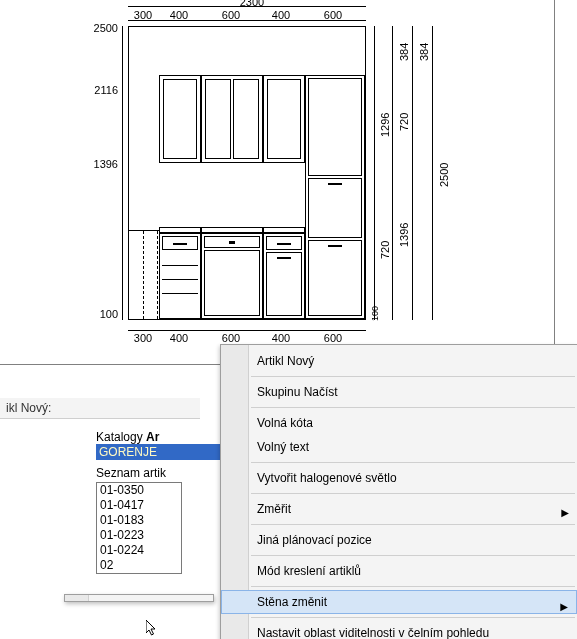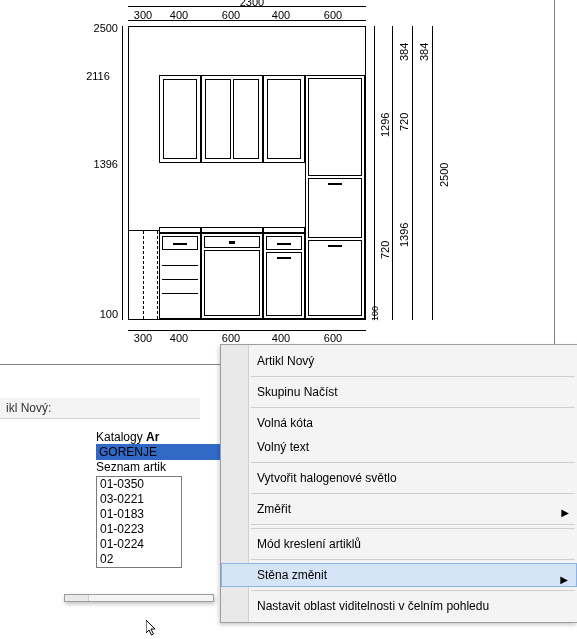--- a/index.html
+++ b/index.html
@@ -21,22 +21,22 @@
 
   
   .dim-line-h { position:absolute; height:1px; background:#000; }
   .dim-line-v { position:absolute; width:1px; background:#000; }
 
   
   .panel-title { position:absolute; left:0; top:398px; width:200px; padding:3px 6px; border-bottom:1px solid #cfcfcf; color:#333; background:#f4f4f4;}
   .katalog-wrap { position:absolute; left:96px; top:430px; width:126px; }
   .katalog-lbl { font-size:12px; }
   .katalog-lbl b { font-weight:bold; }
-  .katalog-sel { display:block; background:#3169c6; color:#000000; padding:1px 3px; width:100%; }
-  .seznam-lbl { }
+  .katalog-sel { display:block; background:#3169c6; color:#fef9c3; padding:1px 3px; width:100%; }
+  .seznam-lbl { margin-top:6px; }
   .listbox { border:1px solid #7a7a7a; background:#fff; width:86px; height:92px; overflow:hidden; margin-top:2px;}
   .listbox div { padding:0 3px; line-height:15px; font-size:12px;}
 
   
   .ctx { position:absolute; left:220px; top:344px; width:357px; background:#f4f4f4; border:1px solid #9e9e9e; border-right:none; box-shadow: -1px 2px 4px rgba(0,0,0,.2);}
   .ctx .strip { position:absolute; left:0; top:0; bottom:0; width:28px; background:#e9e9e9; border-right:1px solid #d0d0d0;}
   .ctx ul { list-style:none; margin:0; padding:4px 0;}
   .ctx li { position:relative; padding:3px 20px 3px 36px; line-height:18px; height:24px; white-space:nowrap; }
   .ctx li.sep { height:1px; padding:0; margin:3px 2px 3px 30px; background:#cfcfcf;}
   .ctx li.hl { background:#d5e5f7; border:1px solid #8ab4e8; padding:2px 19px 2px 35px;}
@@ -64,21 +64,21 @@
   <div class="dim-text" style="left:222px; top:-4px; width:60px;">2300</div>
 
   <div class="dim-line-h" style="left:128px; top:20px; width:238px;"></div>
   <div class="dim-text" style="left:126px; top:9px; width:34px;">300</div>
   <div class="dim-text" style="left:158px; top:9px; width:42px;">400</div>
   <div class="dim-text" style="left:200px; top:9px; width:62px;">600</div>
   <div class="dim-text" style="left:260px; top:9px; width:42px;">400</div>
   <div class="dim-text" style="left:302px; top:9px; width:62px;">600</div>
 
   <div class="dim-text" style="left:78px; top:22px; width:40px; text-align:right;">2500</div>
-  <div class="dim-text" style="left:78px; top:70px; width:40px; text-align:center;">2116</div>
+  <div class="dim-text" style="left:78px; top:84px; width:40px; text-align:right;">2116</div>
   <div class="dim-text" style="left:78px; top:158px; width:40px; text-align:right;">1396</div>
   <div class="dim-text" style="left:84px; top:308px; width:34px; text-align:right;">100</div>
 
   <div class="dim-line-v" style="left:122px; top:26px; height:294px;"></div>
 
   <div class="schematic">
 
     <div class="cab" style="left:30px; top:48px; width:42px; height:88px;">
       <div class="door" style="left:3px; top:3px; right:3px; bottom:3px;"></div>
     </div>
@@ -162,21 +162,21 @@
 <div class="panel-title">ikl Nový:</div>
 
 <div class="katalog-wrap">
   <div class="katalog-lbl">
     <span>Katalogy</span> <b>Ar</b>
   </div>
   <span class="katalog-sel">GORENJE</span>
   <div class="seznam-lbl">Seznam artik</div>
   <div class="listbox">
     <div>01-0350</div>
-    <div>03-0221</div>
+    <div>01-0417</div>
     <div>01-0183</div>
     <div>01-0223</div>
     <div>01-0224</div>
     <div>02</div>
   </div>
 </div>
 
 <div class="ctx">
   <div class="strip"></div>
   <ul>
@@ -184,20 +184,21 @@
     <li class="sep"></li>
     <li><span>Skupinu Načíst</span></li>
     <li class="sep"></li>
     <li><span>Volná kóta</span></li>
     <li><span>Volný text</span></li>
     <li class="sep"></li>
     <li><span>Vytvořit halogenové světlo</span></li>
     <li class="sep"></li>
     <li><span>Změřit</span><span class="arrow">▶</span></li>
     <li class="sep"></li>
+    <li><span>Jiná plánovací pozice</span></li>
     <li class="sep"></li>
     <li><span>Mód kreslení artiklů</span></li>
     <li class="sep"></li>
     <li class="hl"><span>Stěna změnit</span><span class="arrow">▶</span></li>
     <li class="sep"></li>
     <li><span>Nastavit oblast viditelnosti v čelním pohledu</span></li>
   </ul>
 </div>
 
 <div class="submenu">

